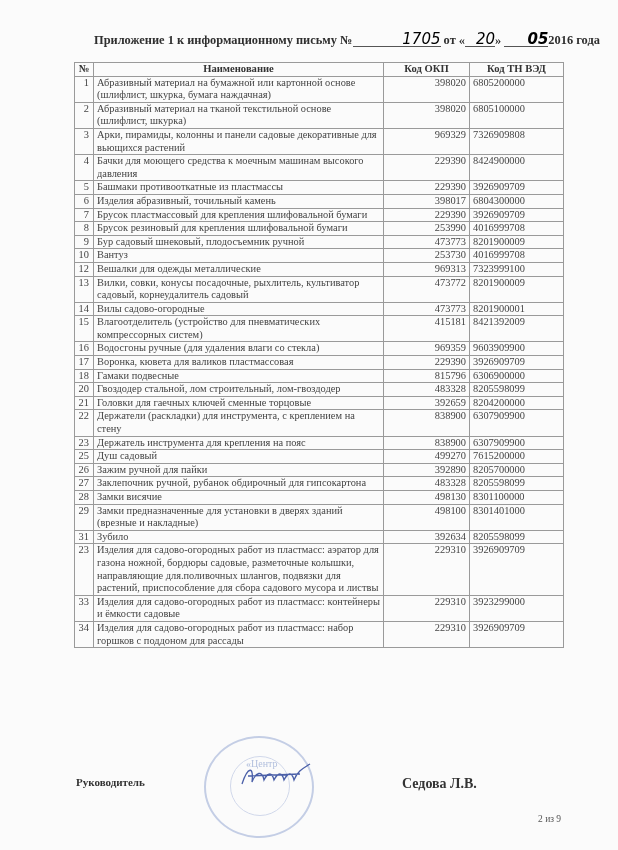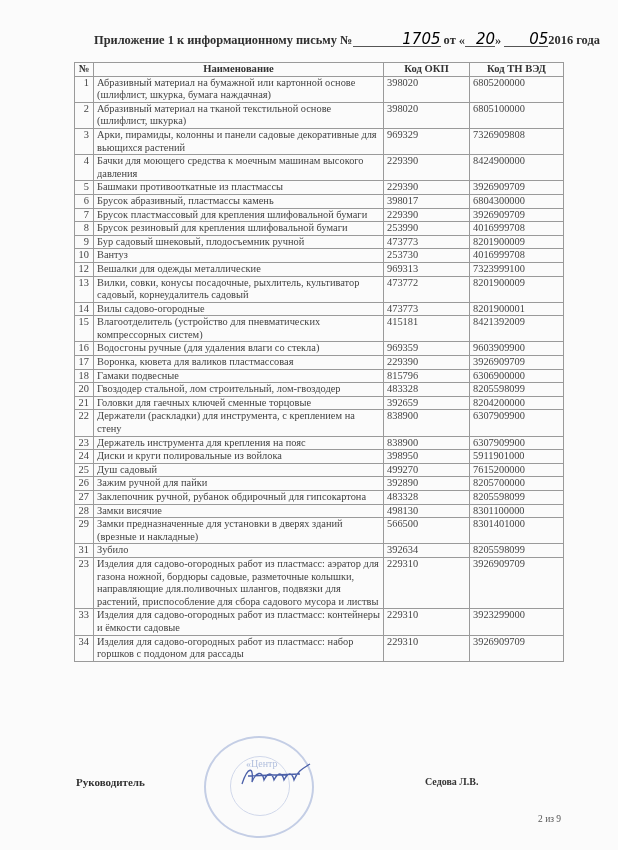--- a/index.html
+++ b/index.html
@@ -11,32 +11,32 @@
     position: absolute; left: 94px; top: 32px; width: 510px; white-space: nowrap;
     font-size: 12.4px; font-weight: bold; color: #2f2f2f;
   }
   .title .hw {
     display: inline-block; border-bottom: 1px solid #555; text-align: right;
     font-family: "DejaVu Sans", sans-serif; font-style: italic; font-weight: normal;
     color: #000000; font-size: 15px; line-height: 14px; vertical-align: baseline;
   }
   .hw.num { width: 88px; }
   .hw.day { width: 30px; }
-  .hw.mon { width: 44px; }
+  .hw.mon { width: 44px; font-weight: bold; }
   table {
     position: absolute; left: 74px; top: 62px; width: 489px;
     border-collapse: collapse; table-layout: fixed; font-size: 10.4px; line-height: 12.6px;
   }
   td, th { border: 1px solid #9a9a9a; padding: 0 3px; vertical-align: top; color: #444; }
   th { font-weight: bold; font-size: 10.6px; text-align: center; height: 12px; color: #333; }
   td.n { text-align: right; padding-right: 4px; }
-  td.okp { text-align: left; }
+  td.okp { text-align: right; }
   col.c1 { width: 19px; } col.c2 { width: 290px; } col.c3 { width: 86px; } col.c4 { width: 94px; }
   .footer-left { position: absolute; left: 76px; top: 776px; font-weight: bold; font-size: 11px; color: #333; text-align: right; }
-  .footer-right { position: absolute; left: 425px; top: 776px; font-weight: bold; font-size: 10px; color: #333; }
+  .footer-right { position: absolute; left: 402px; top: 776px; font-weight: bold; font-size: 14px; color: #333; }
   .page-num { position: absolute; left: 538px; top: 814px; font-size: 9.5px; color: #555; }
   .stamp {
     position: absolute; left: 204px; top: 736px; width: 106px; height: 98px; border-radius: 50%;
     border: 2px solid #b7c3e0; opacity: 0.8;
   }
   .stamp .inner { position: absolute; left: 24px; top: 18px; width: 58px; height: 58px; border-radius: 50%; border: 1px solid #c6cfe6; }
   .stamp .stamp-text { position: absolute; left: 40px; top: 20px; font-size: 10px; color: #9fb0d6; }
   .signature { position: absolute; left: 238px; top: 762px; }
 </style>
 </head>
@@ -89,21 +89,21 @@
         <td class="tnved">8424900000</td>
       </tr>
       <tr>
         <td class="n">5</td>
         <td class="name">Башмаки противооткатные из пластмассы</td>
         <td class="okp">229390</td>
         <td class="tnved">3926909709</td>
       </tr>
       <tr>
         <td class="n">6</td>
-        <td class="name">Брусок абразивный, пластмассы камень</td>
+        <td class="name">Изделия абразивный, точильный камень</td>
         <td class="okp">398017</td>
         <td class="tnved">6804300000</td>
       </tr>
       <tr>
         <td class="n">7</td>
         <td class="name">Брусок пластмассовый для крепления шлифовальной бумаги</td>
         <td class="okp">229390</td>
         <td class="tnved">3926909709</td>
       </tr>
       <tr>
@@ -184,26 +184,20 @@
         <td class="okp">838900</td>
         <td class="tnved">6307909900</td>
       </tr>
       <tr>
         <td class="n">23</td>
         <td class="name">Держатель инструмента для крепления на пояс</td>
         <td class="okp">838900</td>
         <td class="tnved">6307909900</td>
       </tr>
       <tr>
-        <td class="n">24</td>
-        <td class="name">Диски и круги полировальные из войлока</td>
-        <td class="okp">398950</td>
-        <td class="tnved">5911901000</td>
-      </tr>
-      <tr>
         <td class="n">25</td>
         <td class="name">Душ садовый</td>
         <td class="okp">499270</td>
         <td class="tnved">7615200000</td>
       </tr>
       <tr>
         <td class="n">26</td>
         <td class="name">Зажим ручной для пайки</td>
         <td class="okp">392890</td>
         <td class="tnved">8205700000</td>
@@ -216,21 +210,21 @@
       </tr>
       <tr>
         <td class="n">28</td>
         <td class="name">Замки висячие</td>
         <td class="okp">498130</td>
         <td class="tnved">8301100000</td>
       </tr>
       <tr>
         <td class="n">29</td>
         <td class="name">Замки предназначенные для установки в дверях зданий (врезные и накладные)</td>
-        <td class="okp">566500</td>
+        <td class="okp">498100</td>
         <td class="tnved">8301401000</td>
       </tr>
       <tr>
         <td class="n">31</td>
         <td class="name">Зубило</td>
         <td class="okp">392634</td>
         <td class="tnved">8205598099</td>
       </tr>
       <tr>
         <td class="n">23</td>

